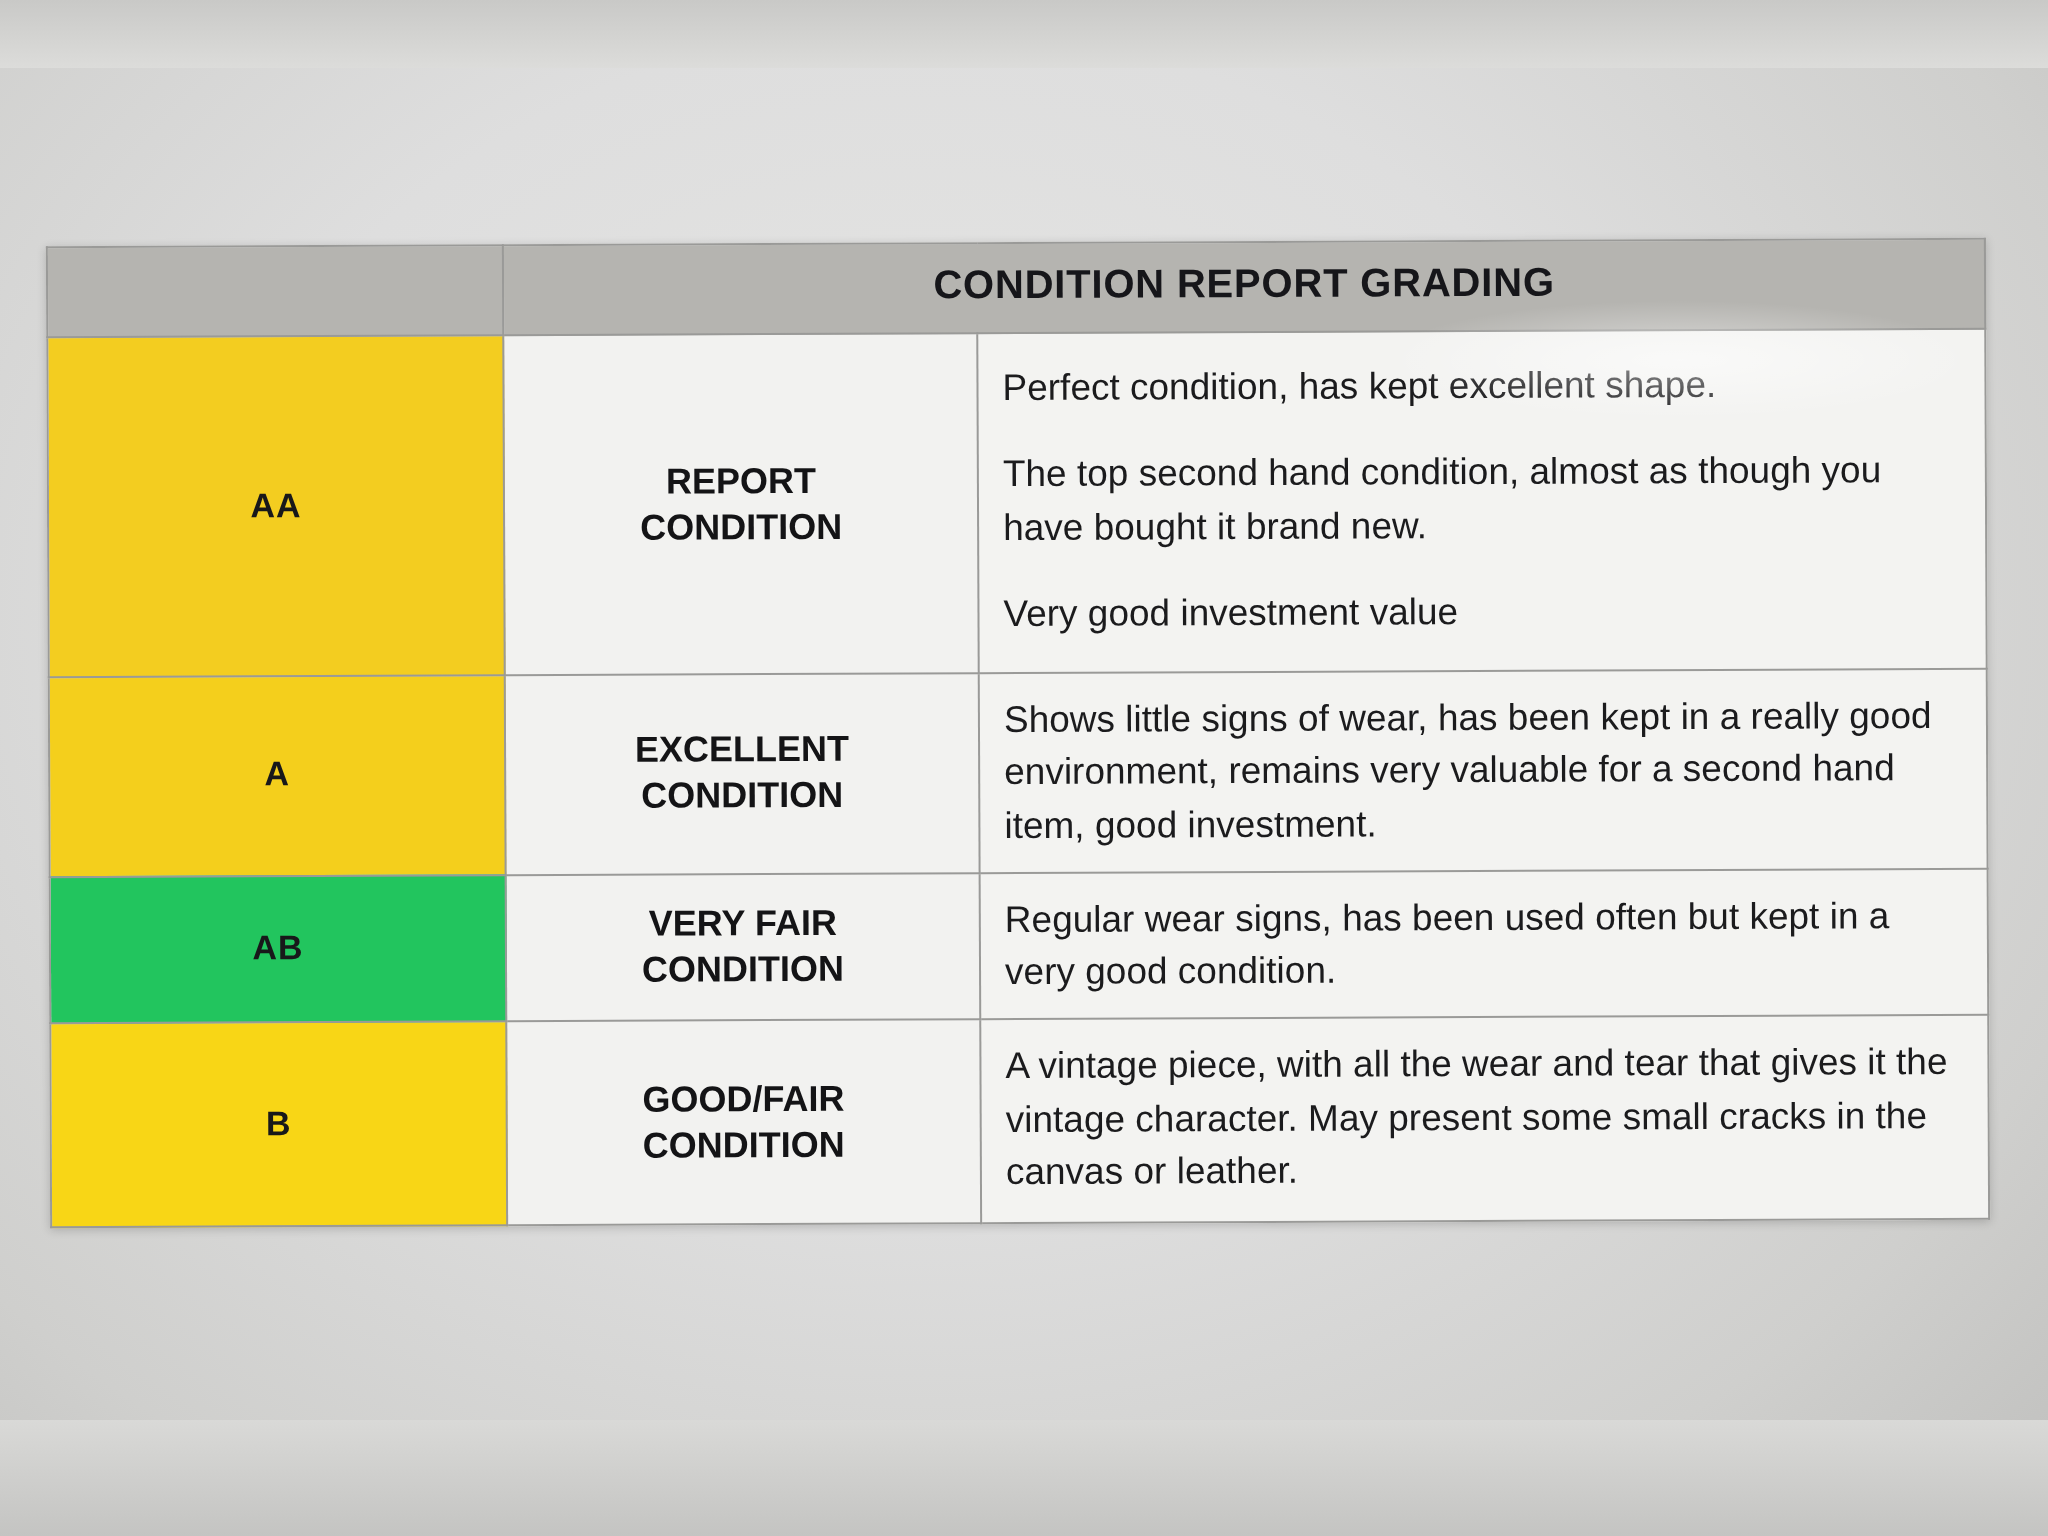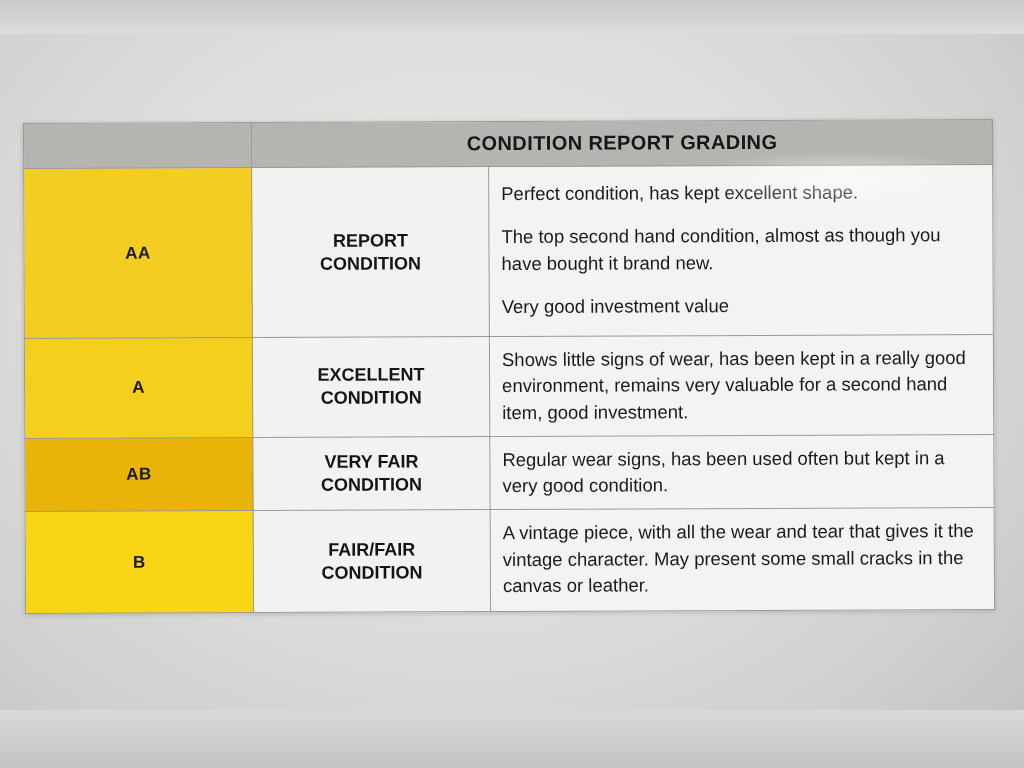--- a/index.html
+++ b/index.html
@@ -72,21 +72,21 @@
     background: #f4cf1d;
     width: 225px;
     text-align: center;
     font-weight: bold;
     font-size: 17px;
     color: #18181a;
     letter-spacing: 0.5px;
   }
   .grade-cell.gc-aa { background: #f3cd20; }
   .grade-cell.gc-a  { background: #f4cf1c; }
-  .grade-cell.gc-ab { background: #eab308; }
+  .grade-cell.gc-ab { background: #22c55e; }
   .grade-cell.gc-b  { background: #f8d616; }
 
   .cond-cell {
     width: 220px;
     text-align: center;
     font-weight: bold;
     font-size: 18px;
     line-height: 1.28;
     color: #141416;
     padding: 6px 8px;
@@ -174,21 +174,21 @@
           <div>CONDITION</div>
         </td>
         <td class="desc-cell compact">
           <p>Regular wear signs, has been used often but kept in a very good condition.</p>
         </td>
       </tr>
 
       <tr class="row-b">
         <td class="grade-cell gc-b">B</td>
         <td class="cond-cell">
-          <div>FAIR/FAIR</div>
+          <div>GOOD/FAIR</div>
           <div>CONDITION</div>
         </td>
         <td class="desc-cell compact">
           <p>A vintage piece, with all the wear and tear that gives it the vintage character. May present some small cracks in the canvas or leather.</p>
         </td>
       </tr>
     </tbody>
   </table>
 </div>
 

